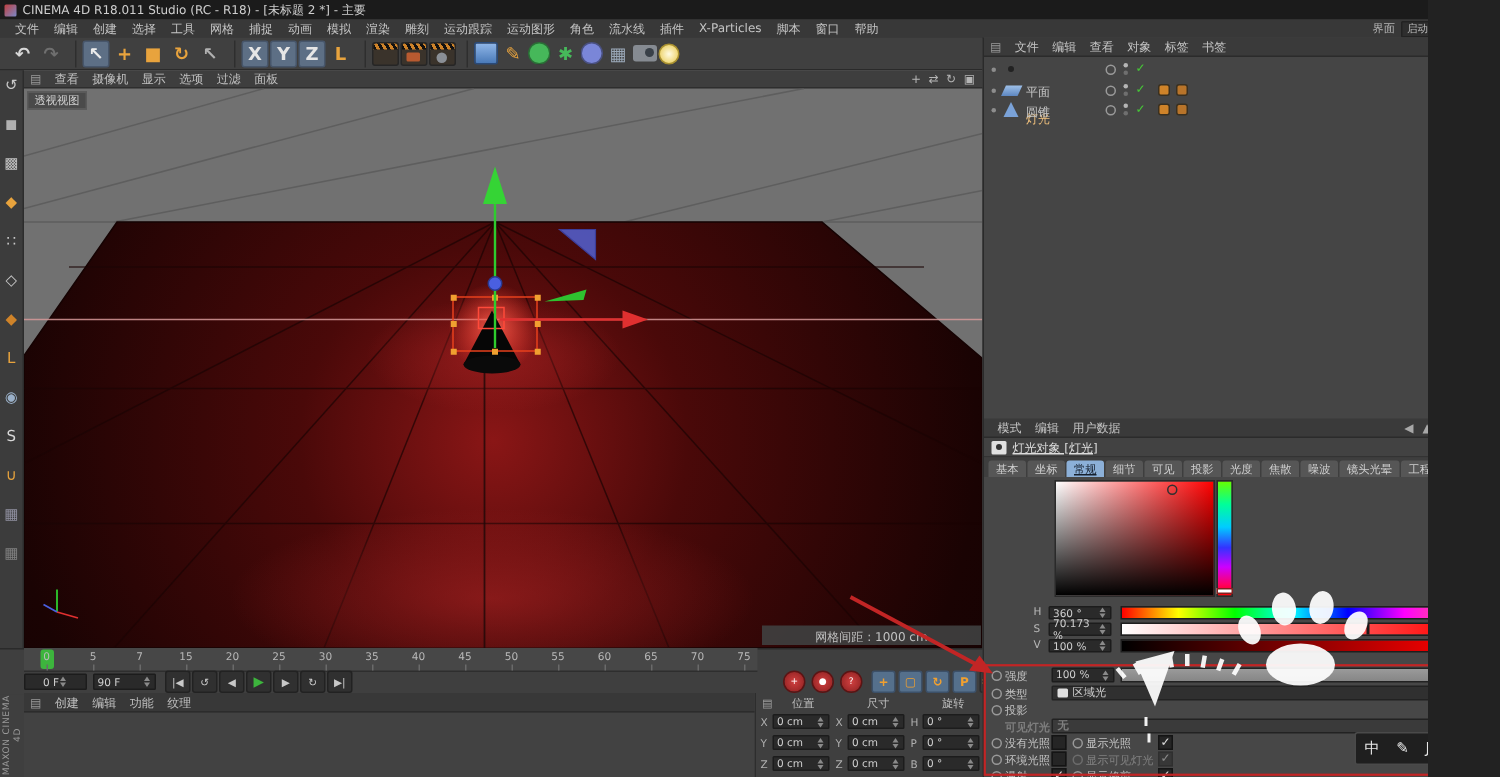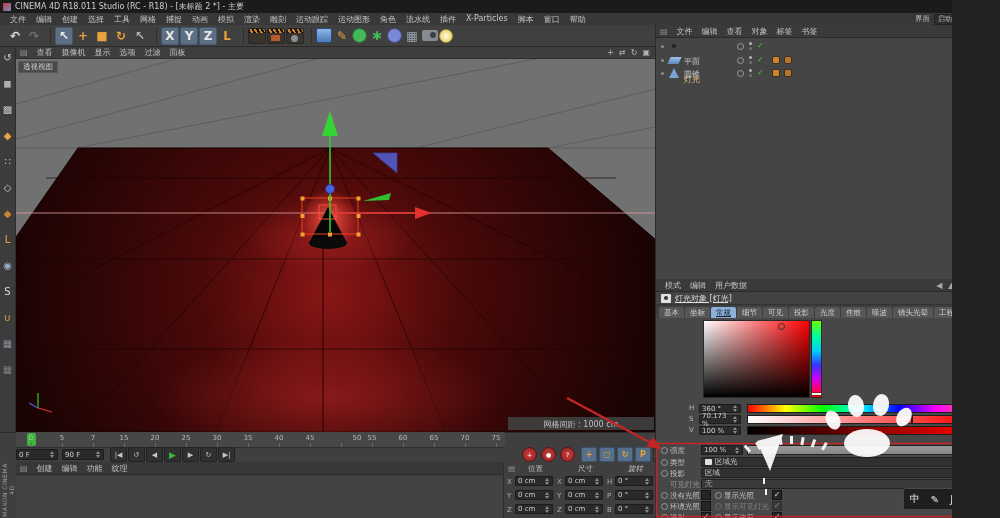--- a/index.html
+++ b/index.html
@@ -365,37 +365,37 @@
         <span class="tick" style="left: 170px;">25</span>
         <span class="tickline" style="left: 170px;"></span>
         <span class="tick" style="left: 201px;">30</span>
         <span class="tickline" style="left: 201px;"></span>
         <span class="tick" style="left: 232px;">35</span>
         <span class="tickline" style="left: 232px;"></span>
         <span class="tick" style="left: 263px;">40</span>
         <span class="tickline" style="left: 263px;"></span>
         <span class="tick" style="left: 294px;">45</span>
         <span class="tickline" style="left: 294px;"></span>
-        <span class="tick" style="left: 341px;">50</span>
+        <span class="tick" style="left: 325px;">50</span>
         <span class="tickline" style="left: 325px;"></span>
         <span class="tick" style="left: 356px;">55</span>
         <span class="tickline" style="left: 356px;"></span>
         <span class="tick" style="left: 387px;">60</span>
         <span class="tickline" style="left: 387px;"></span>
         <span class="tick" style="left: 418px;">65</span>
         <span class="tickline" style="left: 418px;"></span>
         <span class="tick" style="left: 449px;">70</span>
         <span class="tickline" style="left: 449px;"></span>
         <span class="tick" style="left: 480px;">75</span>
         <span class="tickline" style="left: 480px;"></span>
       </div>
   </div>
 
   <div id="framebar">
-    <span class="fld" style="width:42px;height:11px;">
+    <span class="fld" style="width:42px;height:11px;justify-content:center;">
       <span>0 F</span>
         <span class="spin"></span>
     </span>
     <span class="fld" style="width:42px;height:11px;margin-left:4px;">
       <span>90 F</span>
         <span class="spin"></span>
     </span>
     <span id="playbtns" style="display:flex;margin-left:5px;">
         <span class="pb">|◀</span>
         <span class="pb">↺</span>
@@ -420,21 +420,21 @@
         <span class="togbtn">P</span>
       </span>
     <span class="togbtn" style="background:#3a3a3a;border-color:#2a2a2a;font-size:6px;letter-spacing:1px;">:::</span>
     <span id="grip"></span>
   </div>
 
   <div id="coords">
     <span class="chead" style="left:4px;color:#9a9a9a;">▤</span>
     <span class="chead" style="left:24px;">位置</span>
     <span class="chead" style="left:74px;">尺寸</span>
-    <span class="chead" style="left:124px;font-style:italic;">旋转</span>
+    <span class="chead" style="left:124px;">旋转</span>
     <div id="coord-rows">
         <span class="clabel" style="left: 3px; top: 16px; position: absolute;">X</span>
         <span class="fld" style="position: absolute; left: 11px; top: 14px; width: 38px; height: 10px;">
           <span>0 cm</span>
           <span class="spin"></span>
         </span>
         <span class="clabel" style="left: 53px; top: 16px; position: absolute;">X</span>
         <span class="fld" style="position: absolute; left: 61px; top: 14px; width: 38px; height: 10px;">
           <span>0 cm</span>
           <span class="spin"></span>
@@ -595,24 +595,20 @@
       <span class="dd">
         <span class="ddicon"></span>
         <span>区域光</span>
           <span class="arr">▼</span>
       </span>
     </div>
 
     <div class="lrow" style="top:443px;">
       <span class="ring"></span>
       <span class="llabel">投影</span>
-      <span class="dd">
-        <span>区域</span>
-          <span class="arr">▼</span>
-      </span>
     </div>
 
     <div class="lrow" style="top:454px;font-weight:bold;">
       <span class="llabel dis">可见灯光</span>
       <span class="dd dis">
         <span>无</span>
           <span class="arr">▼</span>
       </span>
     </div>
     <div id="check-rows">

